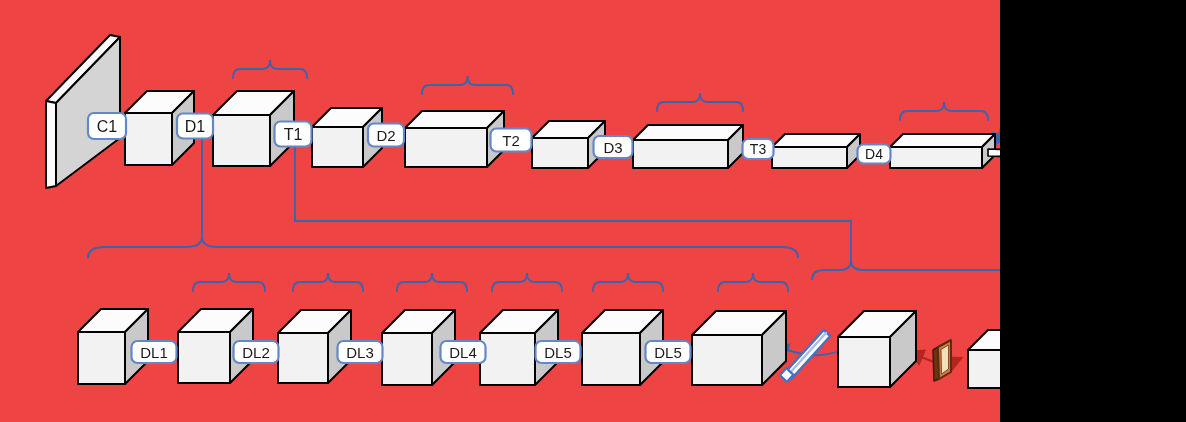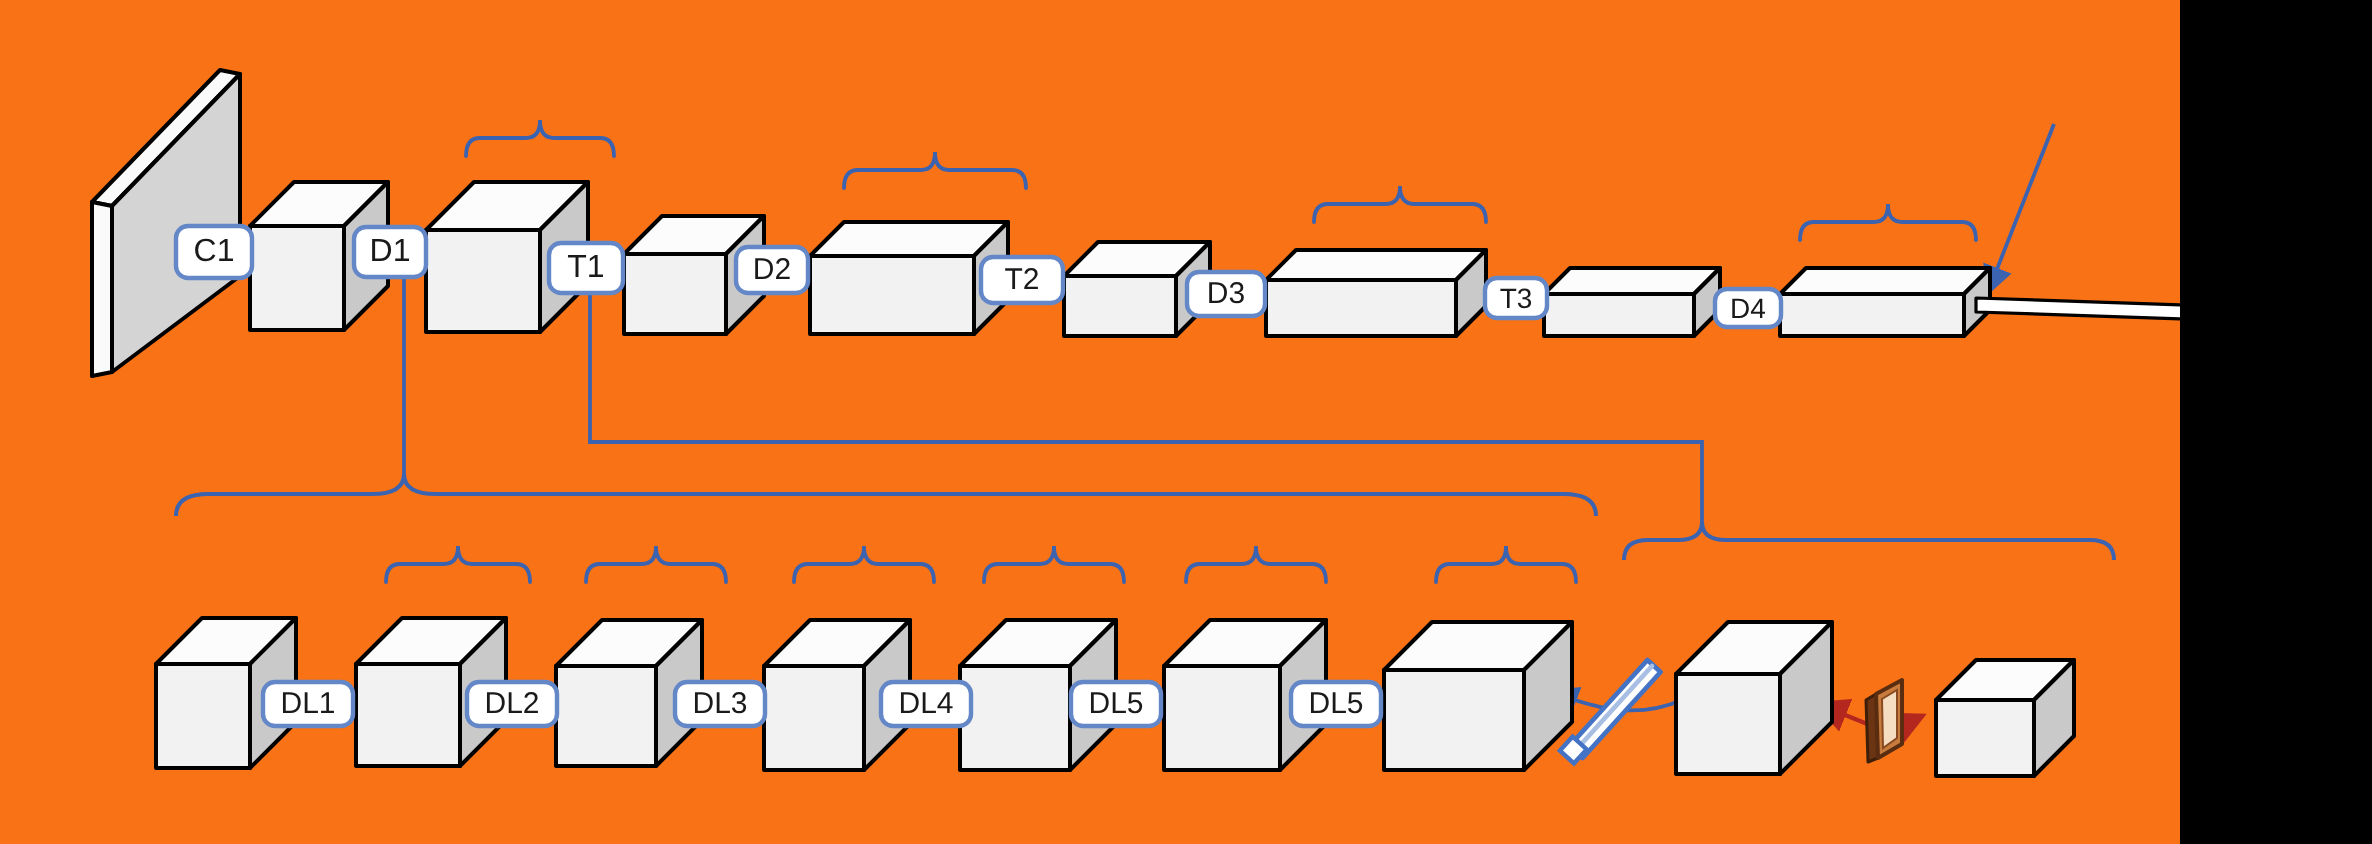--- a/index.html
+++ b/index.html
@@ -1,16 +1,16 @@
 <!DOCTYPE html>
 <html><head>
 <meta charset="utf-8">
 <style>
   html,body{margin:0;padding:0;background:#000;}
-  .stage{position:relative;width:1090px;height:422px;background:#f97316;overflow:hidden;
+  .stage{position:relative;width:1000px;height:422px;background:#ef4444;overflow:hidden;
          font-family:"Liberation Sans",sans-serif;}
   svg text{font-family:"Liberation Sans",sans-serif;}
 </style>
 </head>
 <body>
 
 <div class="stage">
   <svg id="scene" width="1186" height="422" viewBox="0 0 1186 422">
       <defs>
         <marker id="mBlue" viewBox="0 0 10 10" refX="8.5" refY="5" markerWidth="8" markerHeight="8" orient="auto-start-reverse">

